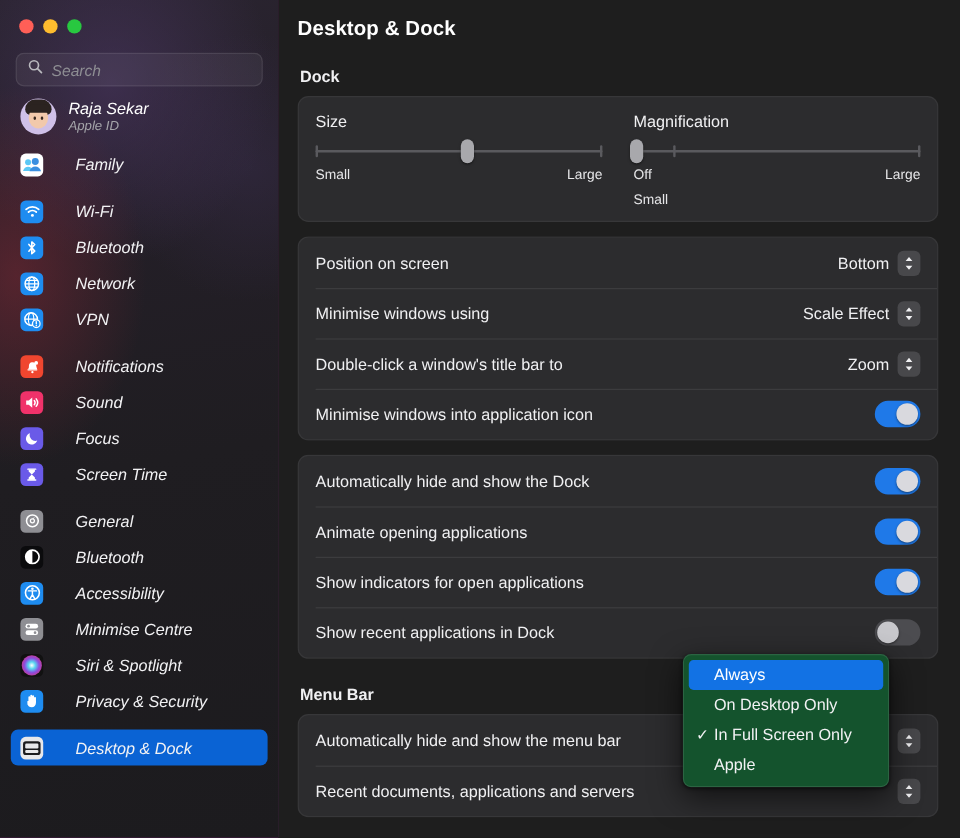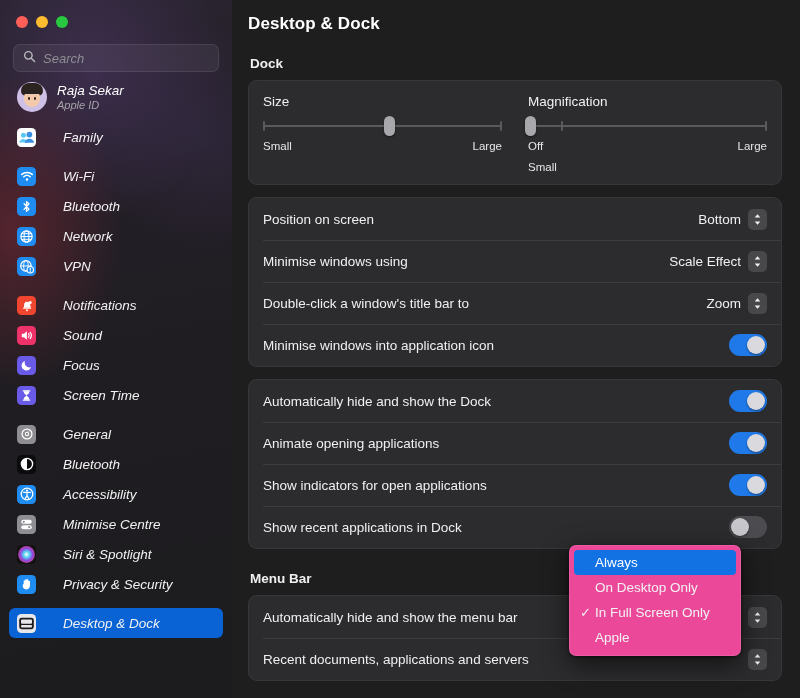--- a/index.html
+++ b/index.html
@@ -147,21 +147,21 @@
     width:18px; height:18px; border-radius:50%;
     background:#c8c8cc; box-shadow:0 1px 2px rgba(0,0,0,0.45);
   }
   .toggle.on .knob { left:18px; background:#d9d9de; }
 
   
   .menu {
     position:absolute;
     left:337px; top:545px;
     width:172px;
-    background:#ec4899;
+    background:#14532d;
     border:1px solid rgba(255,255,255,0.10);
     border-radius:7px;
     padding:4px 0 5px 0;
     box-shadow:0 8px 26px rgba(0,0,0,0.62), 0 1px 3px rgba(0,0,0,0.5);
     z-index:50;
   }
   .menu-item {
     display:flex; align-items:center;
     height:25px; font-size:13.5px; color:#f2f2f4;
     padding:0 8px 0 6px;

